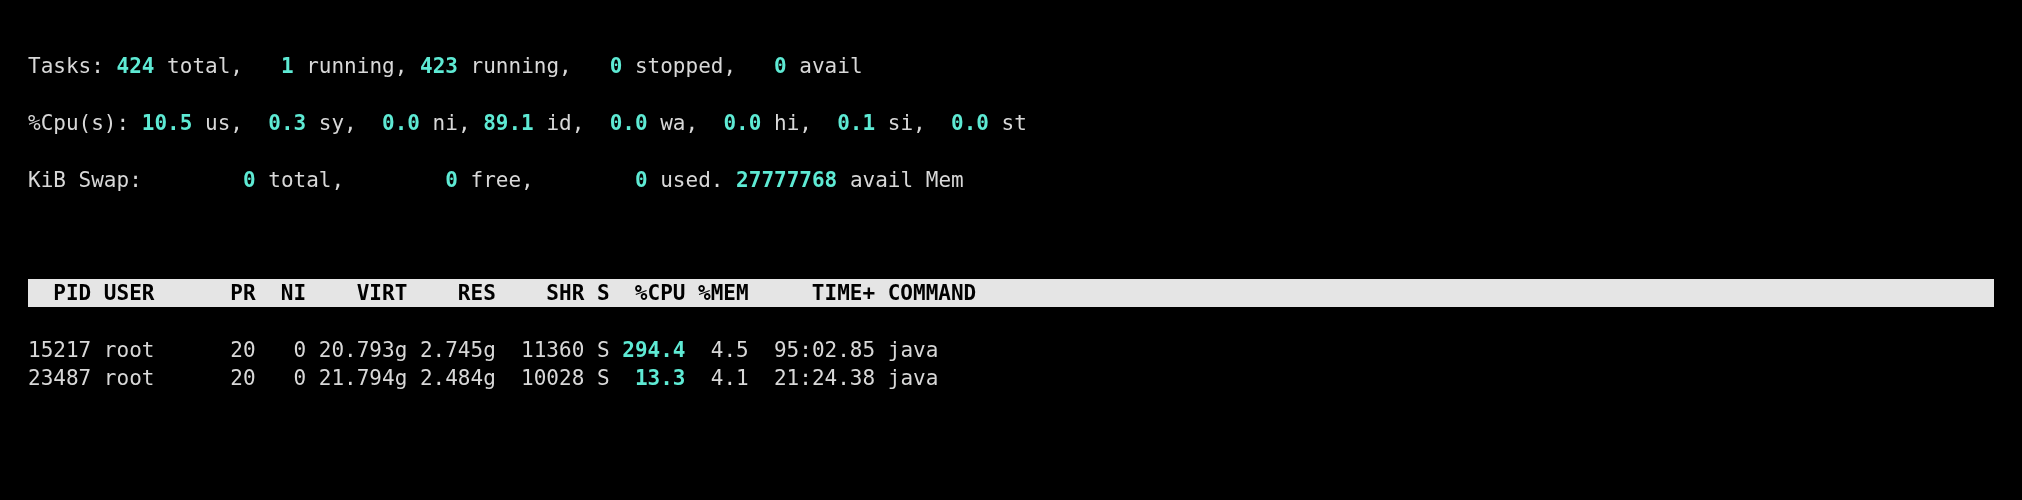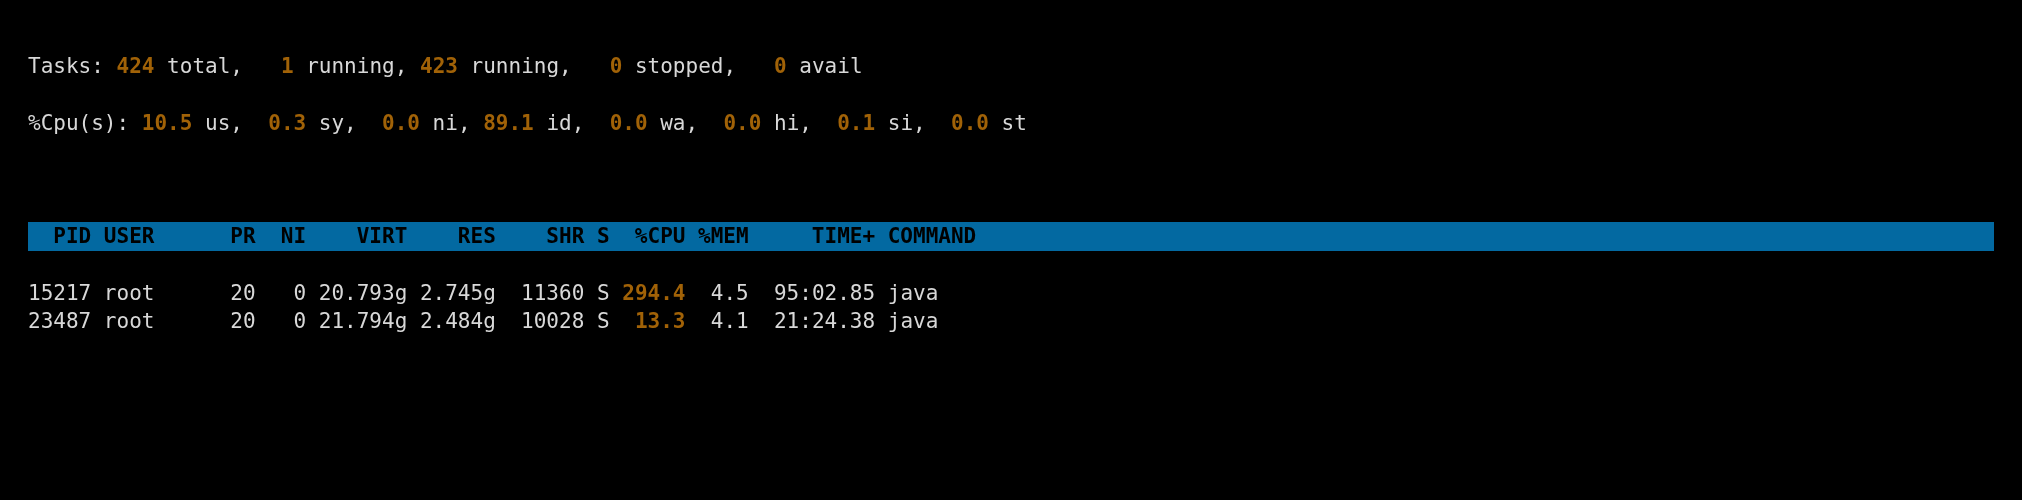--- a/index.html
+++ b/index.html
@@ -11,30 +11,31 @@
     font-size: 21px;
     line-height: 1.35;
     width: 2022px;
     height: 500px;
     overflow: hidden;
   }
   .screen {
     padding: 24px 28px 0 28px;
     white-space: pre;
   }
-  .b { font-weight: bold; color: #a16207; }
+  .b { font-weight: bold; color: #5eead4; }
   .hdr {
-    background: #0369a1;
+    background: #e5e5e5;
     color: #000;
     font-weight: bold;
   }
   .row { display: block; }
 </style>
 </head>
 <body>
 
 <div class="screen">
 <span class="row"><span>Tasks: </span><span class="b">424</span><span> total,   </span><span class="b">1</span><span> running, </span><span class="b">423</span><span> running,   </span><span class="b">0</span><span> stopped,   </span><span class="b">0</span><span> avail</span></span>
 <span class="row"><span>%Cpu(s): </span><span class="b">10.5</span><span> us,  </span><span class="b">0.3</span><span> sy,  </span><span class="b">0.0</span><span> ni, </span><span class="b">89.1</span><span> id,  </span><span class="b">0.0</span><span> wa,  </span><span class="b">0.0</span><span> hi,  </span><span class="b">0.1</span><span> si,  </span><span class="b">0.0</span><span> st</span></span>
+<span class="row"><span>KiB Swap:        </span><span class="b">0</span><span> total,        </span><span class="b">0</span><span> free,        </span><span class="b">0</span><span> used. </span><span class="b">27777768</span><span> avail Mem</span></span>
 <span class="row"> </span>
 <span class="row hdr">  PID USER      PR  NI    VIRT    RES    SHR S  %CPU %MEM     TIME+ COMMAND                                                                                               </span>
 <div id="proc-rows"><span class="row">15217 root      20   0 20.793g 2.745g  11360 S <span class="b">294.4</span>  4.5  95:02.85 java</span><span class="row">23487 root      20   0 21.794g 2.484g  10028 S <span class="b"> 13.3</span>  4.1  21:24.38 java</span></div>
 </div>
 
 </body></html>

